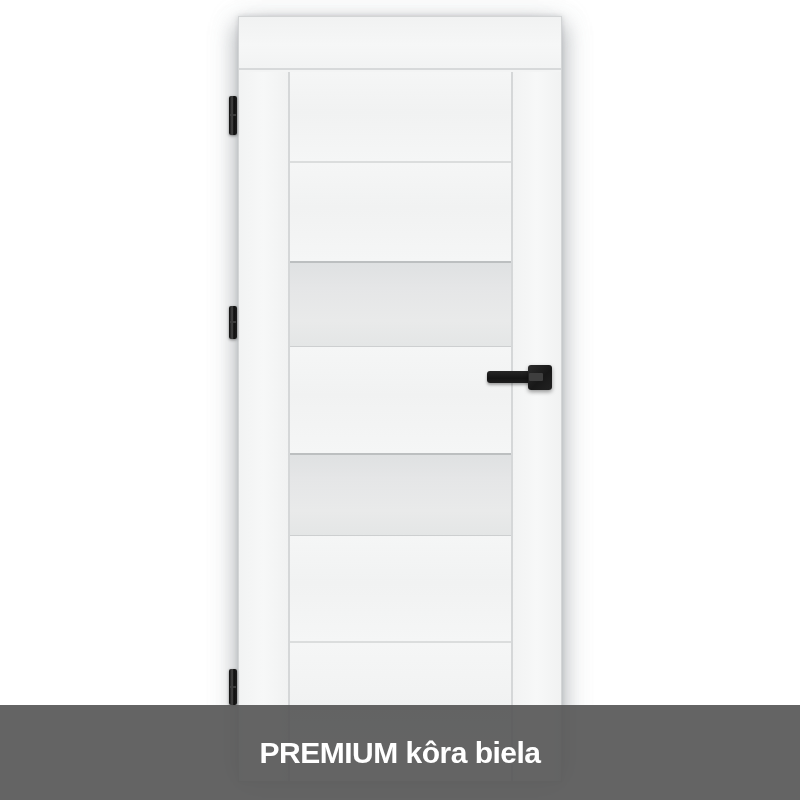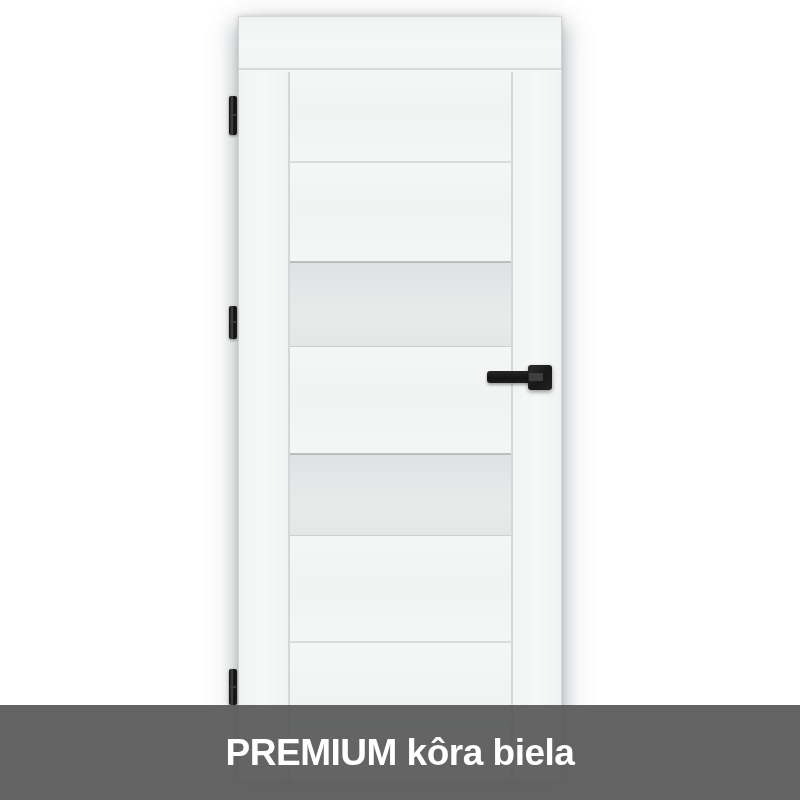--- a/index.html
+++ b/index.html
@@ -129,21 +129,21 @@
     left: 0; right: 0;
     top: 705px; height: 95px;
     background: rgba(88, 88, 88, 0.93);
     display: flex;
     align-items: center;
     justify-content: center;
     z-index: 5;
   }
   .banner-label {
     color: #ffffff;
-    font-size: 37px;
+    font-size: 30px;
     font-weight: 700;
     letter-spacing: -0.5px;
     white-space: nowrap;
   }
 </style>
 </head>
 <body>
 
 <div class="stage">
 

